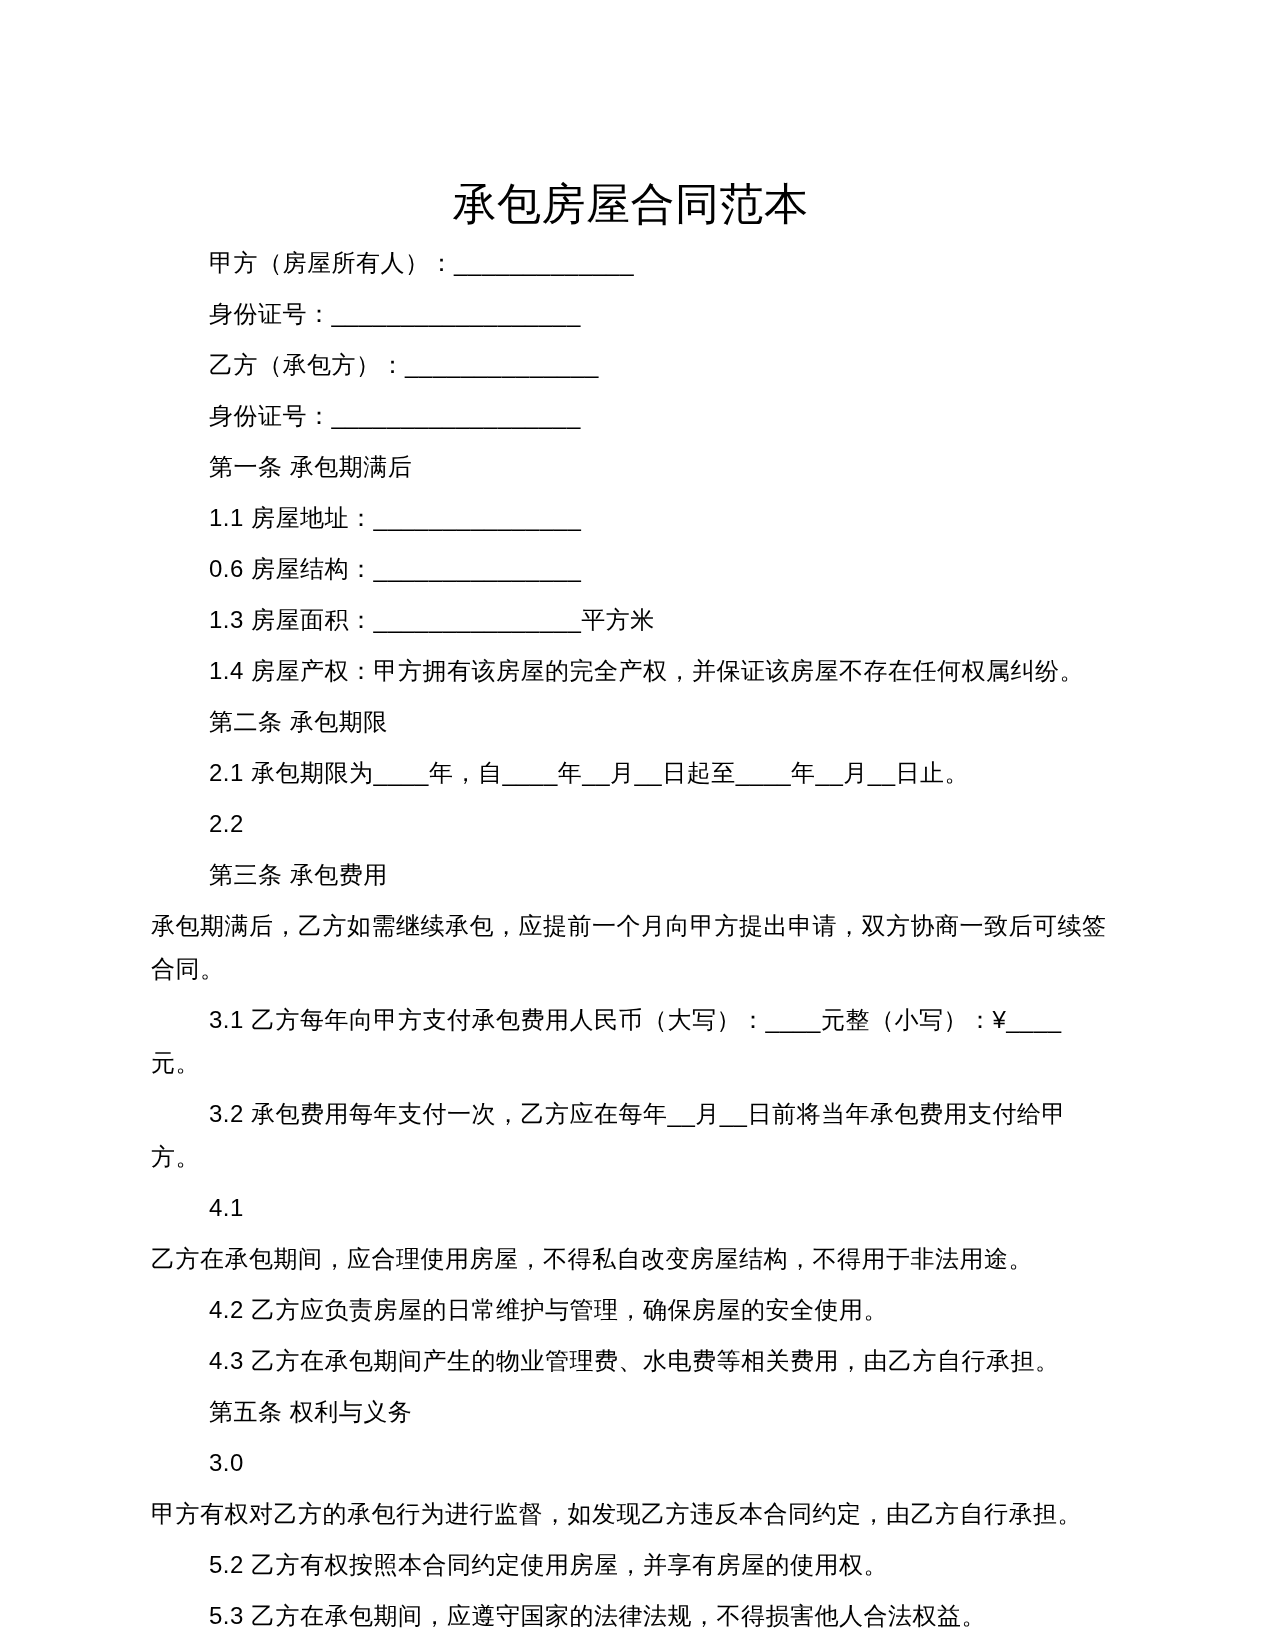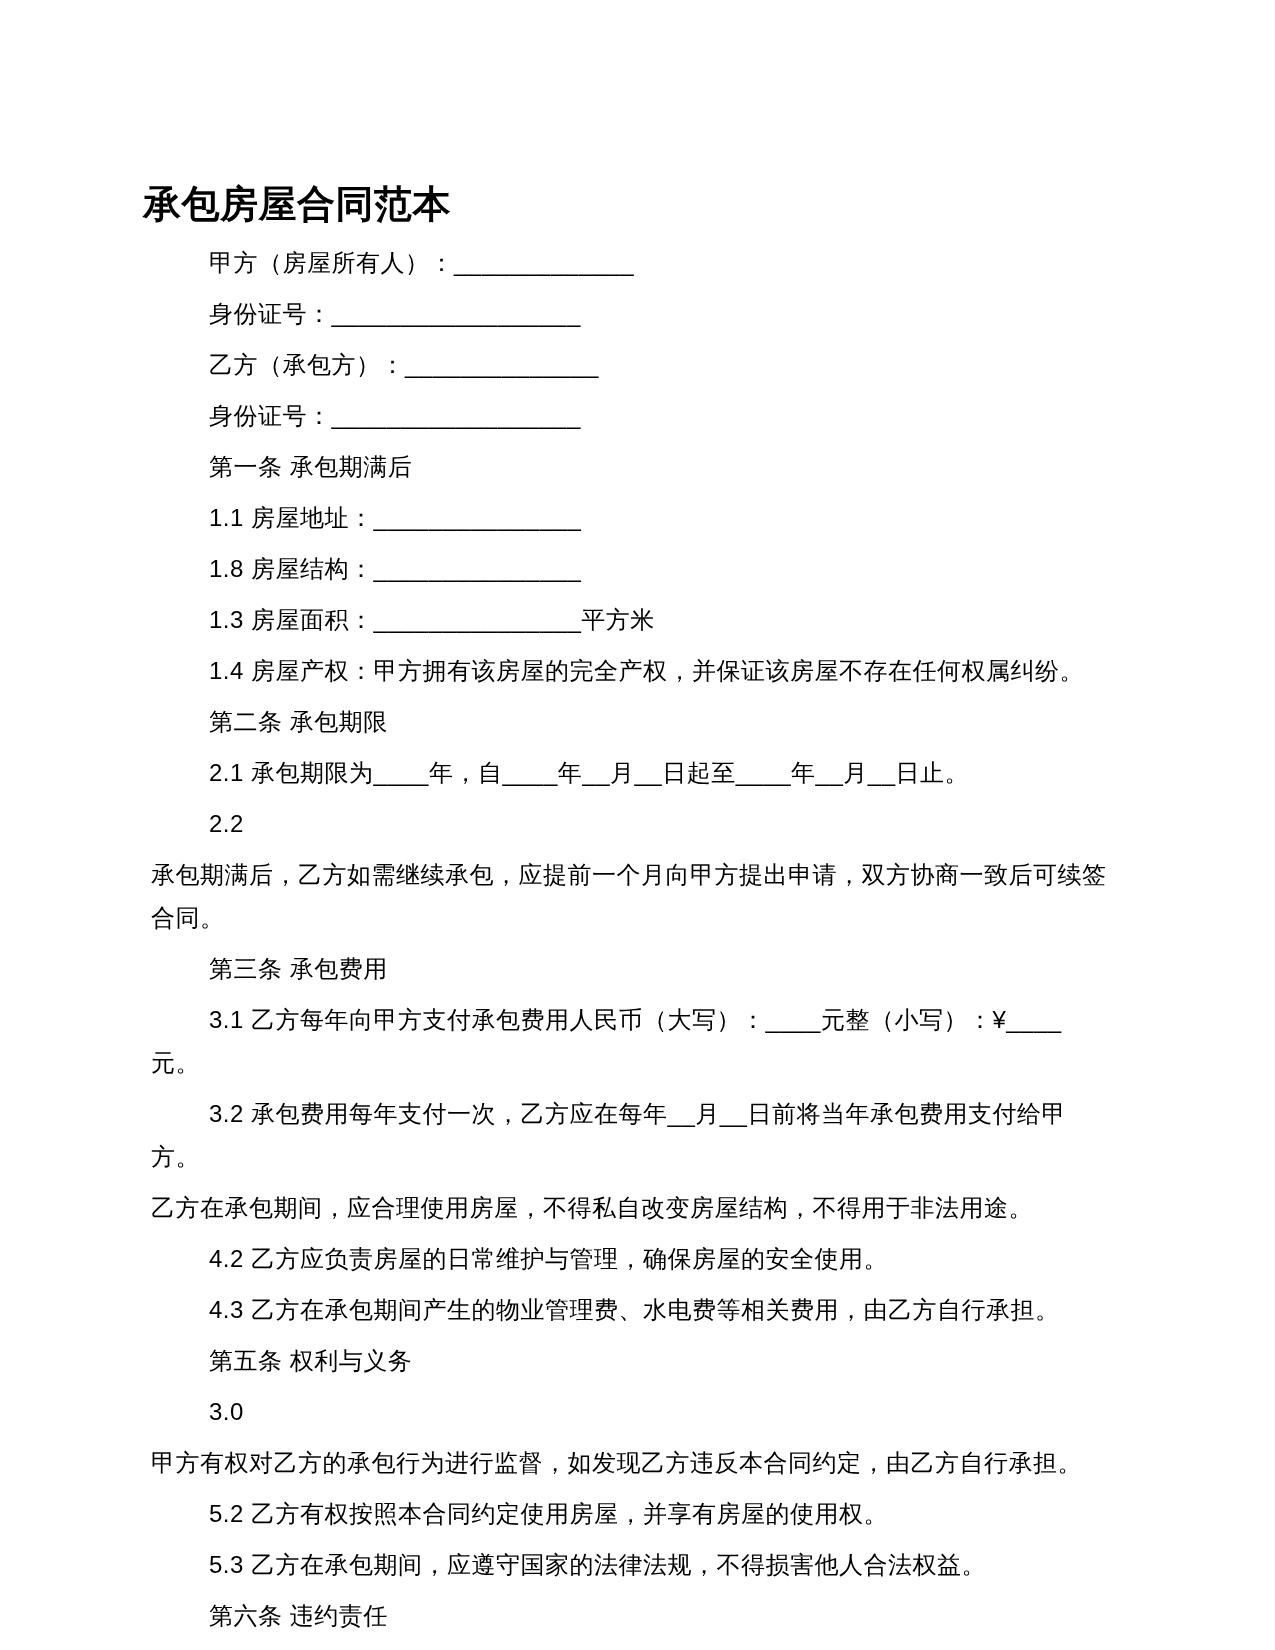--- a/index.html
+++ b/index.html
@@ -20,23 +20,24 @@
     height: 1650px;
     background: #ffffff;
   }
   .content {
     box-sizing: content-box;
     padding: 184px 0 0 143px;
     width: 975px;
   }
   .doc-title {
     margin: 0 0 17px 0;
-    font-size: 38px;
-    font-weight: 700;
+    font-size: 44px;
+    font-weight: 400;
     line-height: 40px;
+    text-align: center;
     letter-spacing: 0.5px;
   }
   .para {
     margin: 8px;
     font-size: 24px;
     line-height: 43px;
     letter-spacing: 0.5px;
     word-break: break-all;
   }
   .para.indent {
@@ -49,30 +50,31 @@
 <div class="page">
   <div class="content">
     <h1 class="doc-title">承包房屋合同范本</h1>
 
     <p class="para indent">甲方（房屋所有人）：_____________</p>
     <p class="para indent">身份证号：__________________</p>
     <p class="para indent">乙方（承包方）：______________</p>
     <p class="para indent">身份证号：__________________</p>
     <p class="para indent">第一条 承包期满后</p>
     <p class="para indent">1.1 房屋地址：_______________</p>
-    <p class="para indent">1.8 房屋结构：_______________</p>
+    <p class="para indent">0.6 房屋结构：_______________</p>
     <p class="para indent">1.3 房屋面积：_______________平方米</p>
     <p class="para indent">1.4 房屋产权：甲方拥有该房屋的完全产权，并保证该房屋不存在任何权属纠纷。</p>
     <p class="para indent">第二条 承包期限</p>
     <p class="para indent">2.1 承包期限为____年，自____年__月__日起至____年__月__日止。</p>
     <p class="para indent">2.2</p>
+    <p class="para indent">第三条 承包费用</p>
     <p class="para">承包期满后，乙方如需继续承包，应提前一个月向甲方提出申请，双方协商一致后可续签合同。</p>
-    <p class="para indent">第三条 承包费用</p>
     <p class="para indent">3.1 乙方每年向甲方支付承包费用人民币（大写）：____元整（小写）：¥____元。</p>
     <p class="para indent">3.2 承包费用每年支付一次，乙方应在每年__月__日前将当年承包费用支付给甲方。</p>
+    <p class="para indent">4.1</p>
     <p class="para">乙方在承包期间，应合理使用房屋，不得私自改变房屋结构，不得用于非法用途。</p>
     <p class="para indent">4.2 乙方应负责房屋的日常维护与管理，确保房屋的安全使用。</p>
     <p class="para indent">4.3 乙方在承包期间产生的物业管理费、水电费等相关费用，由乙方自行承担。</p>
     <p class="para indent">第五条 权利与义务</p>
     <p class="para indent">3.0</p>
     <p class="para">甲方有权对乙方的承包行为进行监督，如发现乙方违反本合同约定，由乙方自行承担。</p>
     <p class="para indent">5.2 乙方有权按照本合同约定使用房屋，并享有房屋的使用权。</p>
     <p class="para indent">5.3 乙方在承包期间，应遵守国家的法律法规，不得损害他人合法权益。</p>
     <p class="para indent">第六条 违约责任</p>
   </div>

